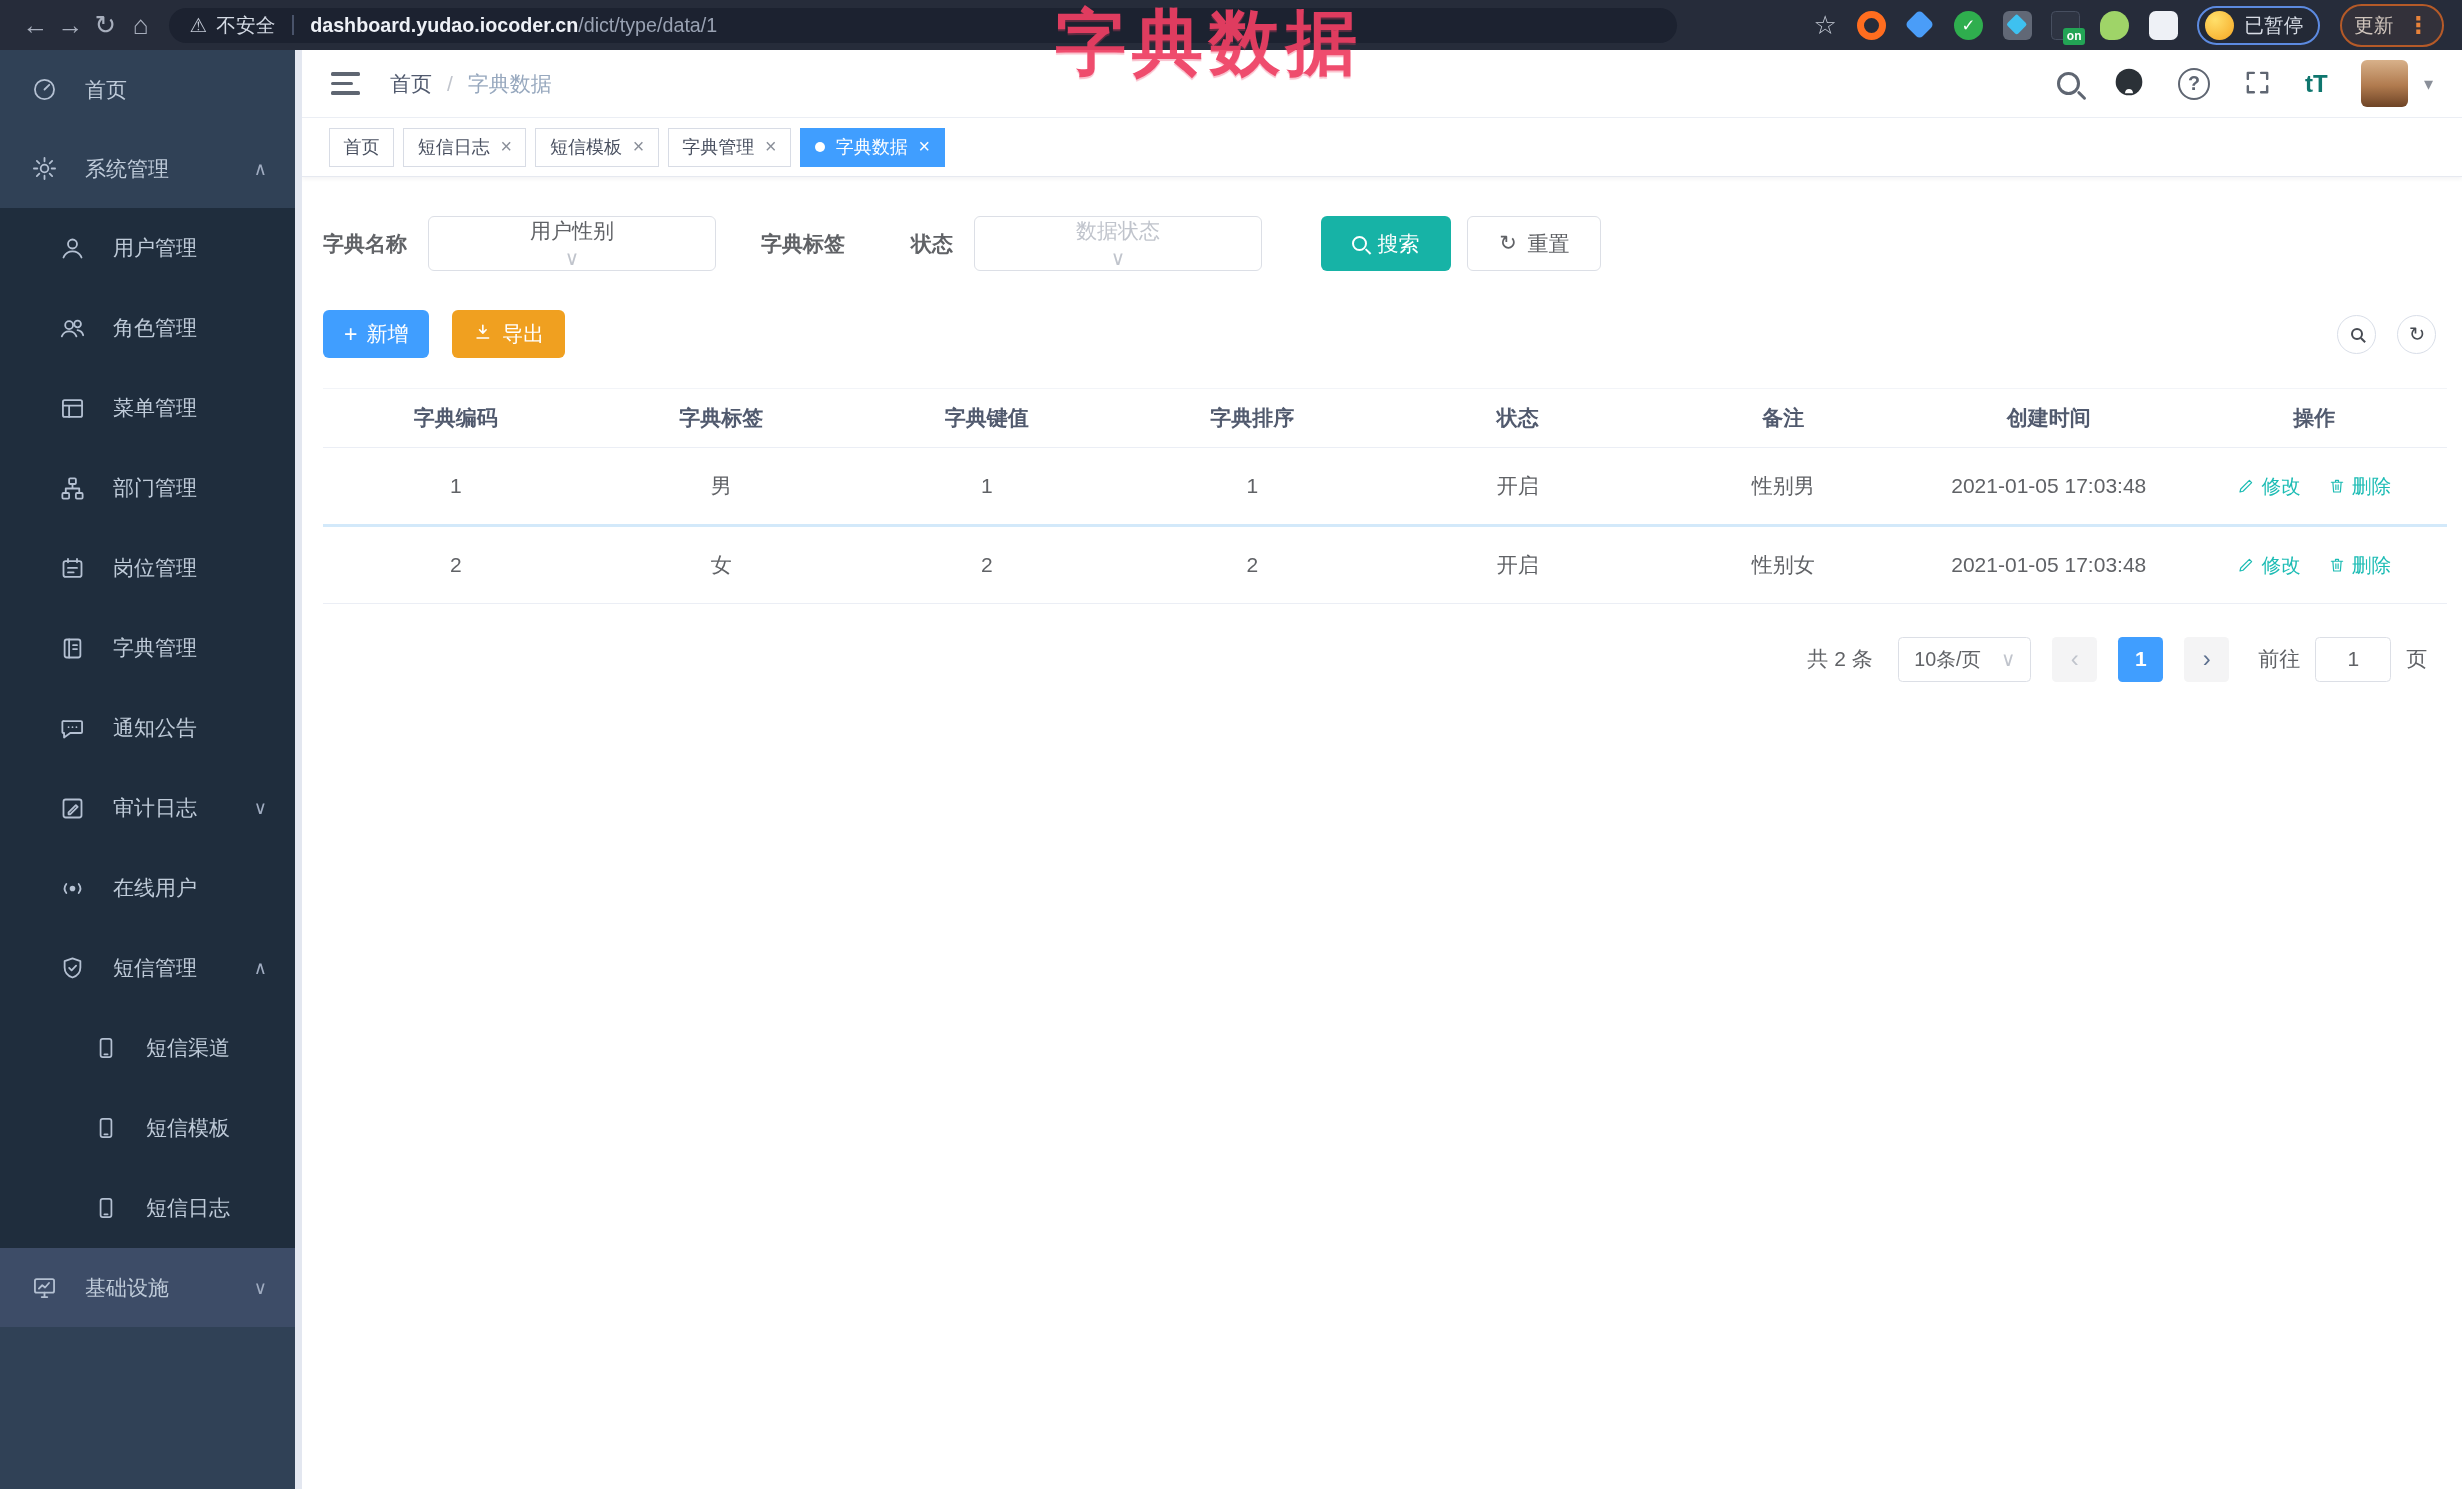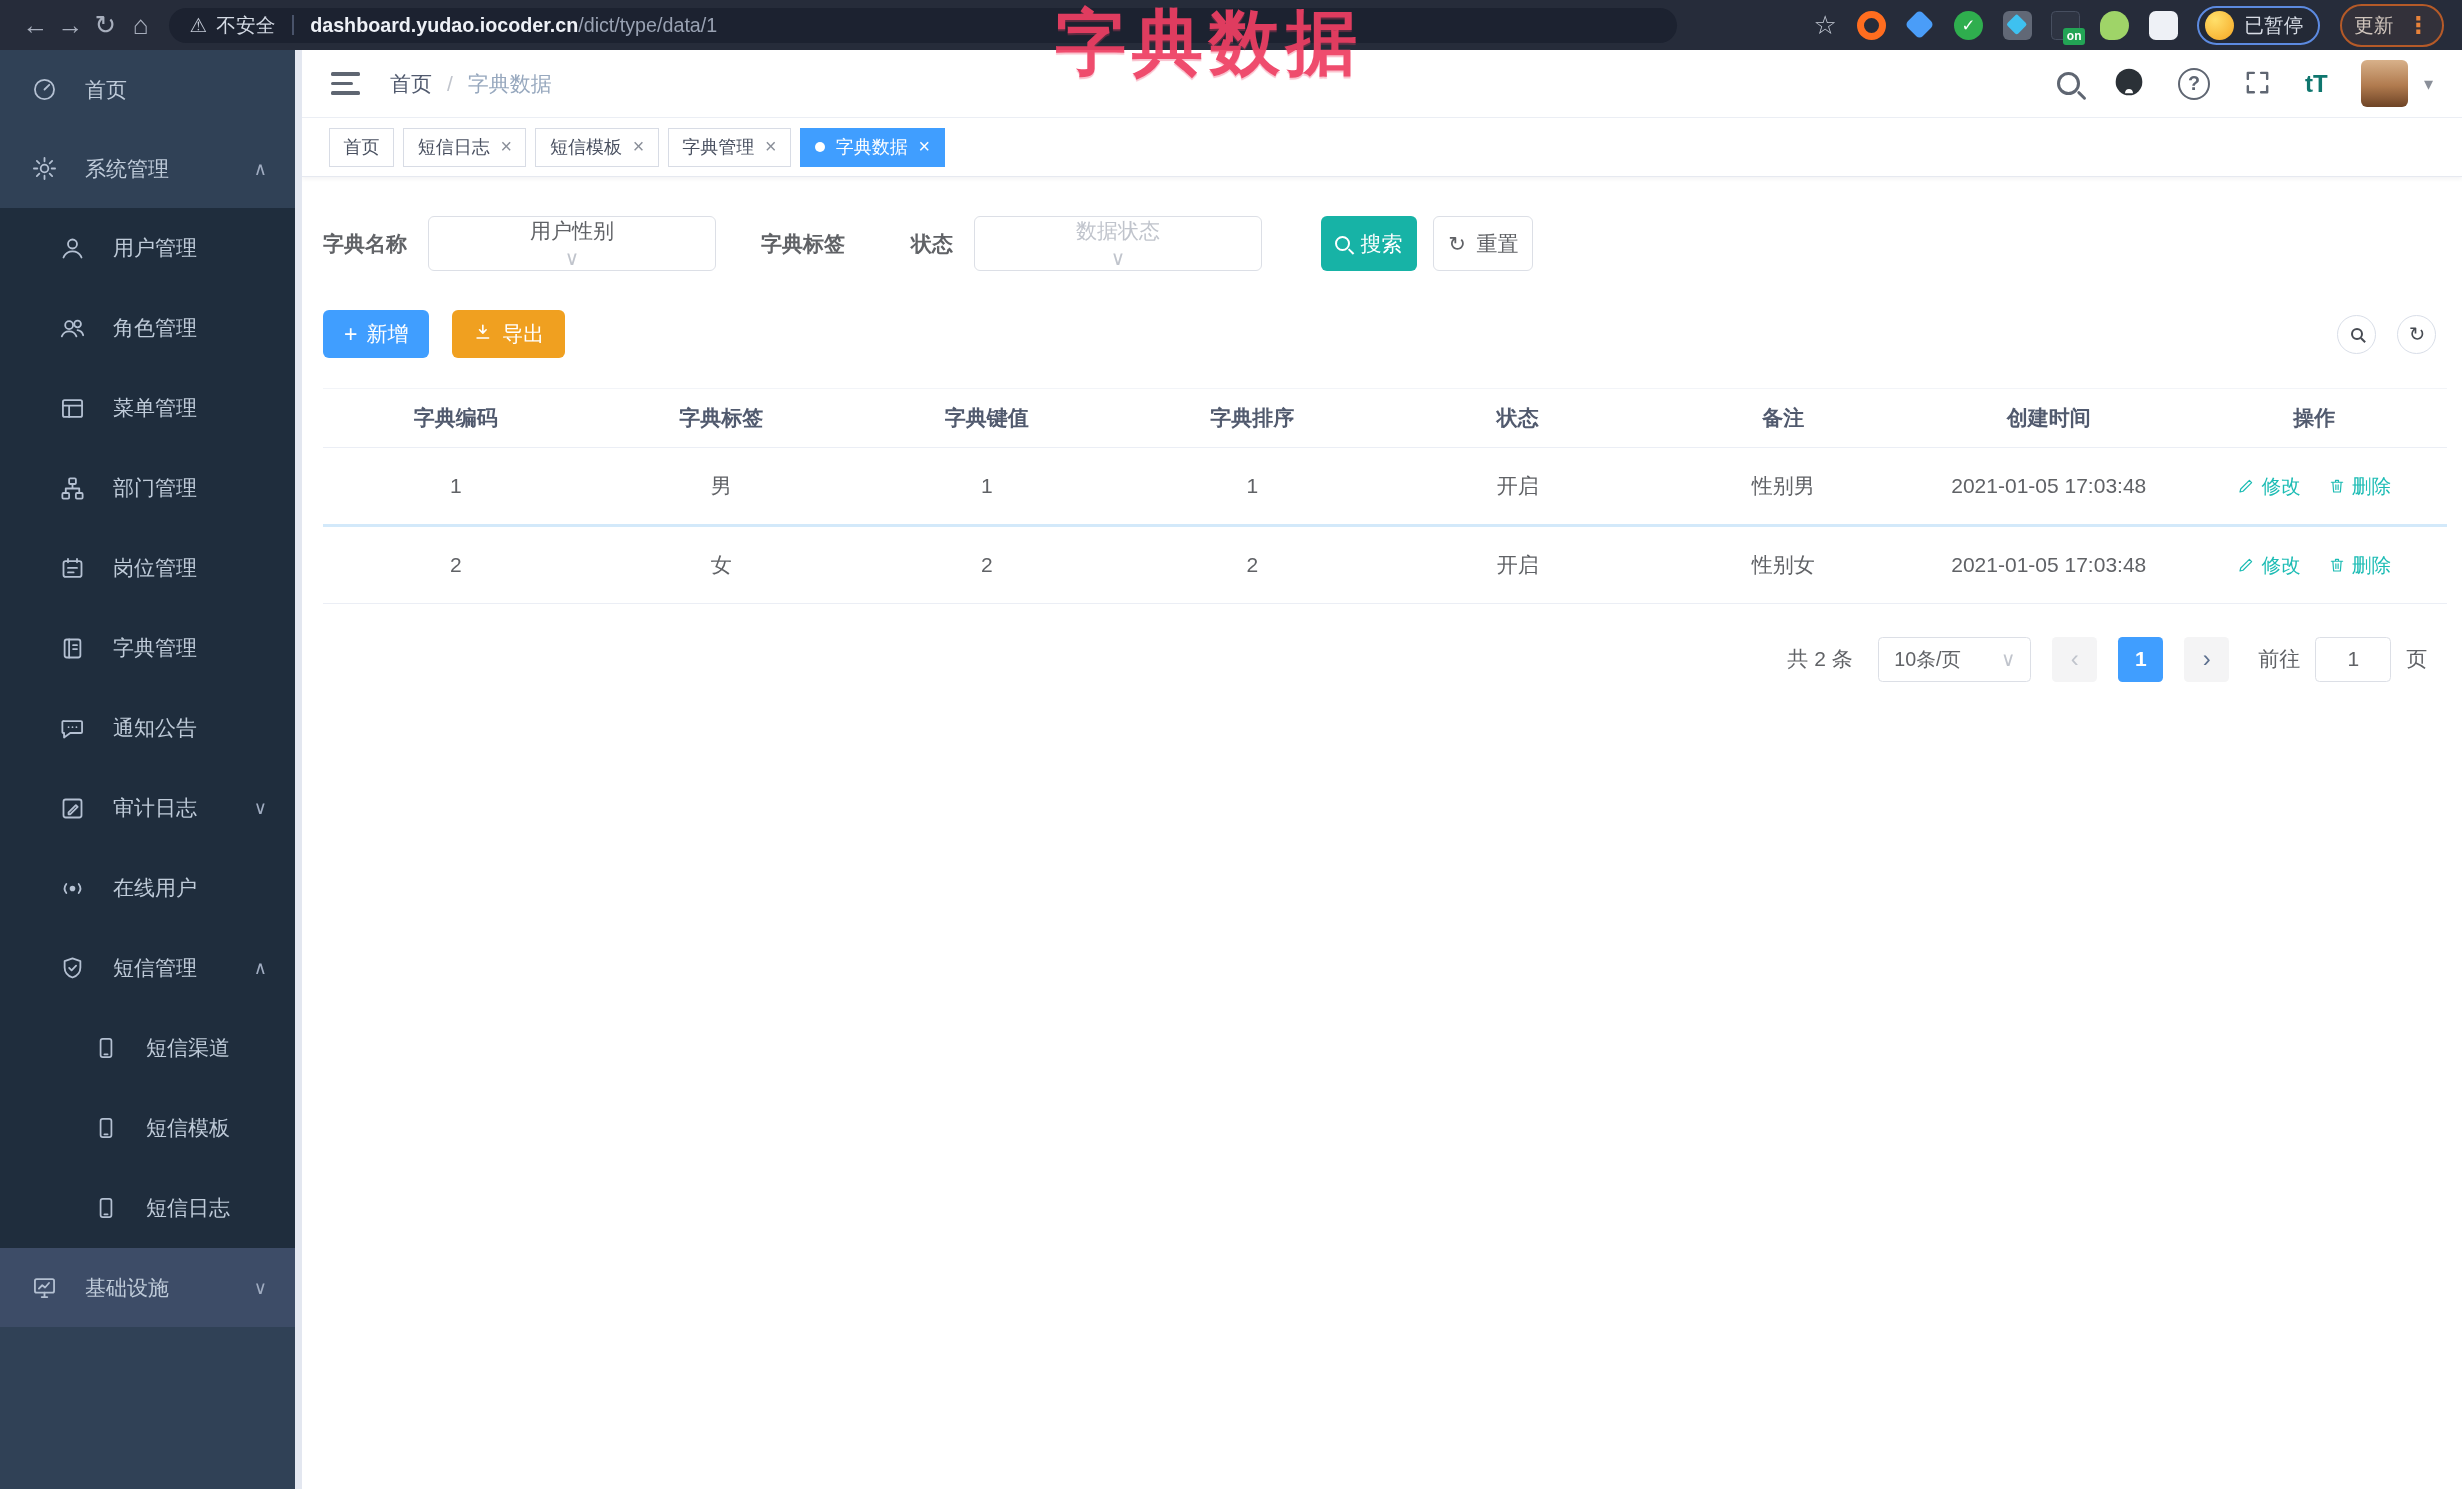--- a/index.html
+++ b/index.html
@@ -86,21 +86,21 @@
 
 .content { flex:1; padding:39px 15px 0 21px; position:relative; }
 .filters { display:flex; align-items:center; }
 .flabel { font-size:21px; font-weight:700; color:#606266; margin-right:21px; white-space:nowrap; }
 .ctl { width:288px; height:55px; border:0.8px solid #dcdfe6; border-radius:6px; background:#fff;
   display:flex; align-items:center; justify-content:space-between; padding:0 19.7px; font-size:21px;flex-direction:column; }
 .ctl .val { color:#606266; }
 .ctl .ph { color:#c0c4cc; }
 .varrow { color:#c0c4cc; font-size:19.7px; }
 .gap { width:45px; flex-shrink:0; }
-.btn { height:55px; border-radius:6px; display:flex; align-items:center; gap:10.6px; font-size:21px; padding:0 14px; cursor:pointer; white-space:nowrap; }
+.btn { height:55px; border-radius:6px; display:flex; align-items:center; gap:10.6px; font-size:21px; padding:0 31px; cursor:pointer; white-space:nowrap;font-family:Liberation Serif, serif; }
 .btn-search { background:#17b3a6; color:#fff; margin-left:59px; }
 .mag-sm { width:15px; height:15px; border:2.3px solid currentColor; border-radius:50%; position:relative; }
 .mag-sm::after { content:""; position:absolute; width:2.3px; height:6.8px; background:currentColor; right:-3.8px; bottom:-5.3px; transform:rotate(-45deg); }
 .btn-reset { background:#fff; border:0.8px solid #dcdfe6; color:#606266; margin-left:16.7px; }
 .ricon { font-size:21px; line-height:1; }
 .toolbar { display:flex; align-items:center; margin-top:39px; }
 .btn-sm { height:48px; font-size:21px; border-radius:6px; display:flex; align-items:center; gap:9px; padding:0 21px; color:#fff; cursor:pointer; }
 .btn-add { background:#409eff; }
 .btn-export { background:#f0a020; margin-left:23px; }
 .plus { font-size:23px; font-weight:400; }
@@ -115,21 +115,21 @@
 .th { flex:1; text-align:center; font-size:21px; font-weight:700; color:#515a6e; }
 .trow { display:flex; align-items:center; height:76px; }
 .td { flex:1; text-align:center; font-size:21px; color:#606266; }
 .row-div { height:3px; background:#d3e9fa; }
 .row-end { height:0.8px; background:#ebeef5; }
 .acts { display:flex; justify-content:center; gap:27px; }
 .act { display:inline-flex; align-items:center; gap:6px; color:#1cbcb4; font-size:19.7px; cursor:pointer; }
 .act svg { flex-shrink:0; }
 
 .pager { display:flex; align-items:center; justify-content:flex-end; margin-top:33px; gap:15px; font-size:21px; color:#606266; padding-right:19.7px; }
-.psel { width:153px; height:45px; border:0.8px solid #dcdfe6; border-radius:4.5px; display:flex; align-items:center; justify-content:space-between; padding:0 15px; color:#606266; font-size:19.7px; margin-left:10.6px; }
+.psel { width:133px; height:45px; border:0.8px solid #dcdfe6; border-radius:4.5px; display:flex; align-items:center; justify-content:space-between; padding:0 15px; color:#606266; font-size:19.7px; margin-left:10.6px; }
 .pbtn { width:45px; height:45px; background:#f4f4f5; border-radius:4.5px; display:flex; align-items:center; justify-content:center; font-size:24px; color:#c0c4cc; cursor:pointer; margin-left:6px; }
 .pbtn.next { color:#5d708f; }
 .pcur { width:45px; height:45px; background:#409eff; color:#fff; border-radius:4.5px; display:flex; align-items:center; justify-content:center; font-weight:700; margin-left:6px; cursor:pointer; }
 .goto { margin-left:14px; }
 .goto-input { width:76px; height:45px; border:0.8px solid #dcdfe6; border-radius:4.5px; display:flex; align-items:center; justify-content:center; color:#606266; }
 
 .overlay-title { position:absolute; left:1055px; top:-4.5px; z-index:60; font-size:71px; font-weight:700;
   color:#ee3f63; letter-spacing:6px; opacity:.93; text-shadow:0 2.3px 0.8px rgba(238,63,99,.35); }
 svg.ic24 { stroke:currentColor; fill:none; stroke-width:1.6; stroke-linecap:round; stroke-linejoin:round; }
 </style>

